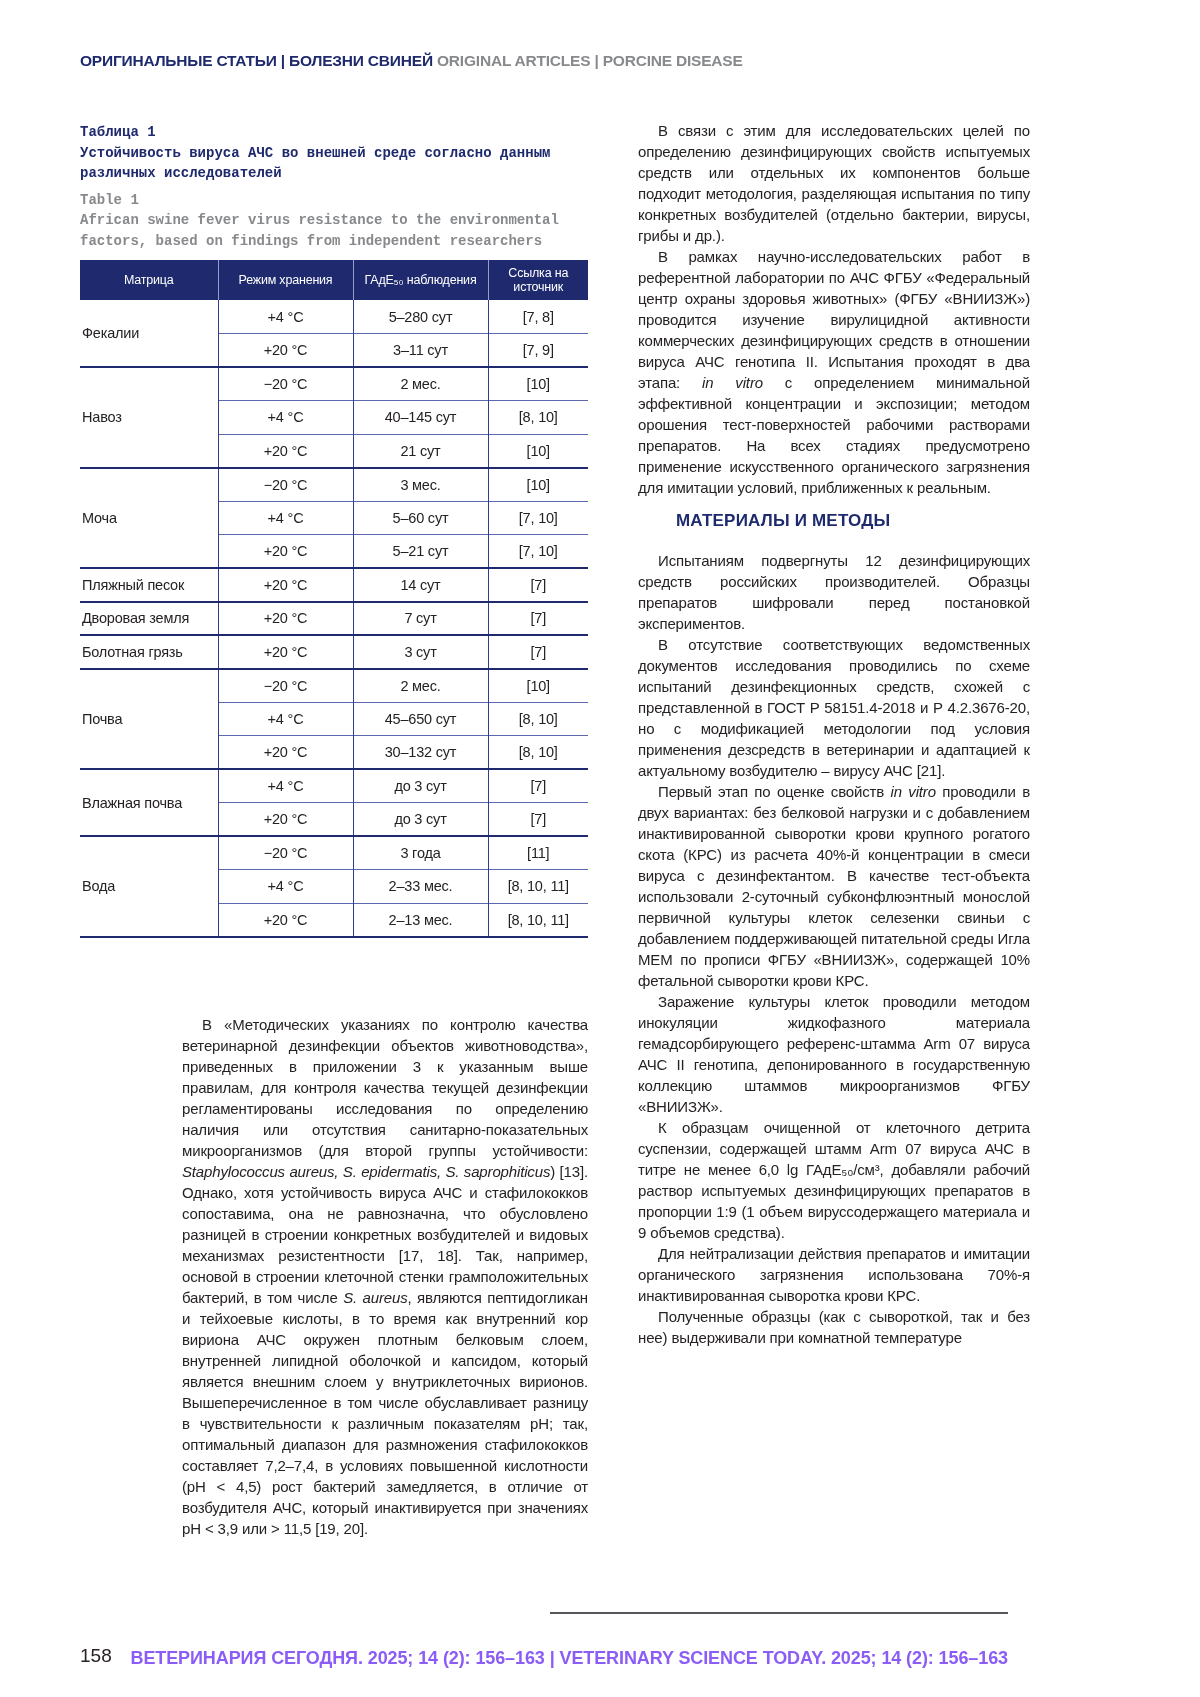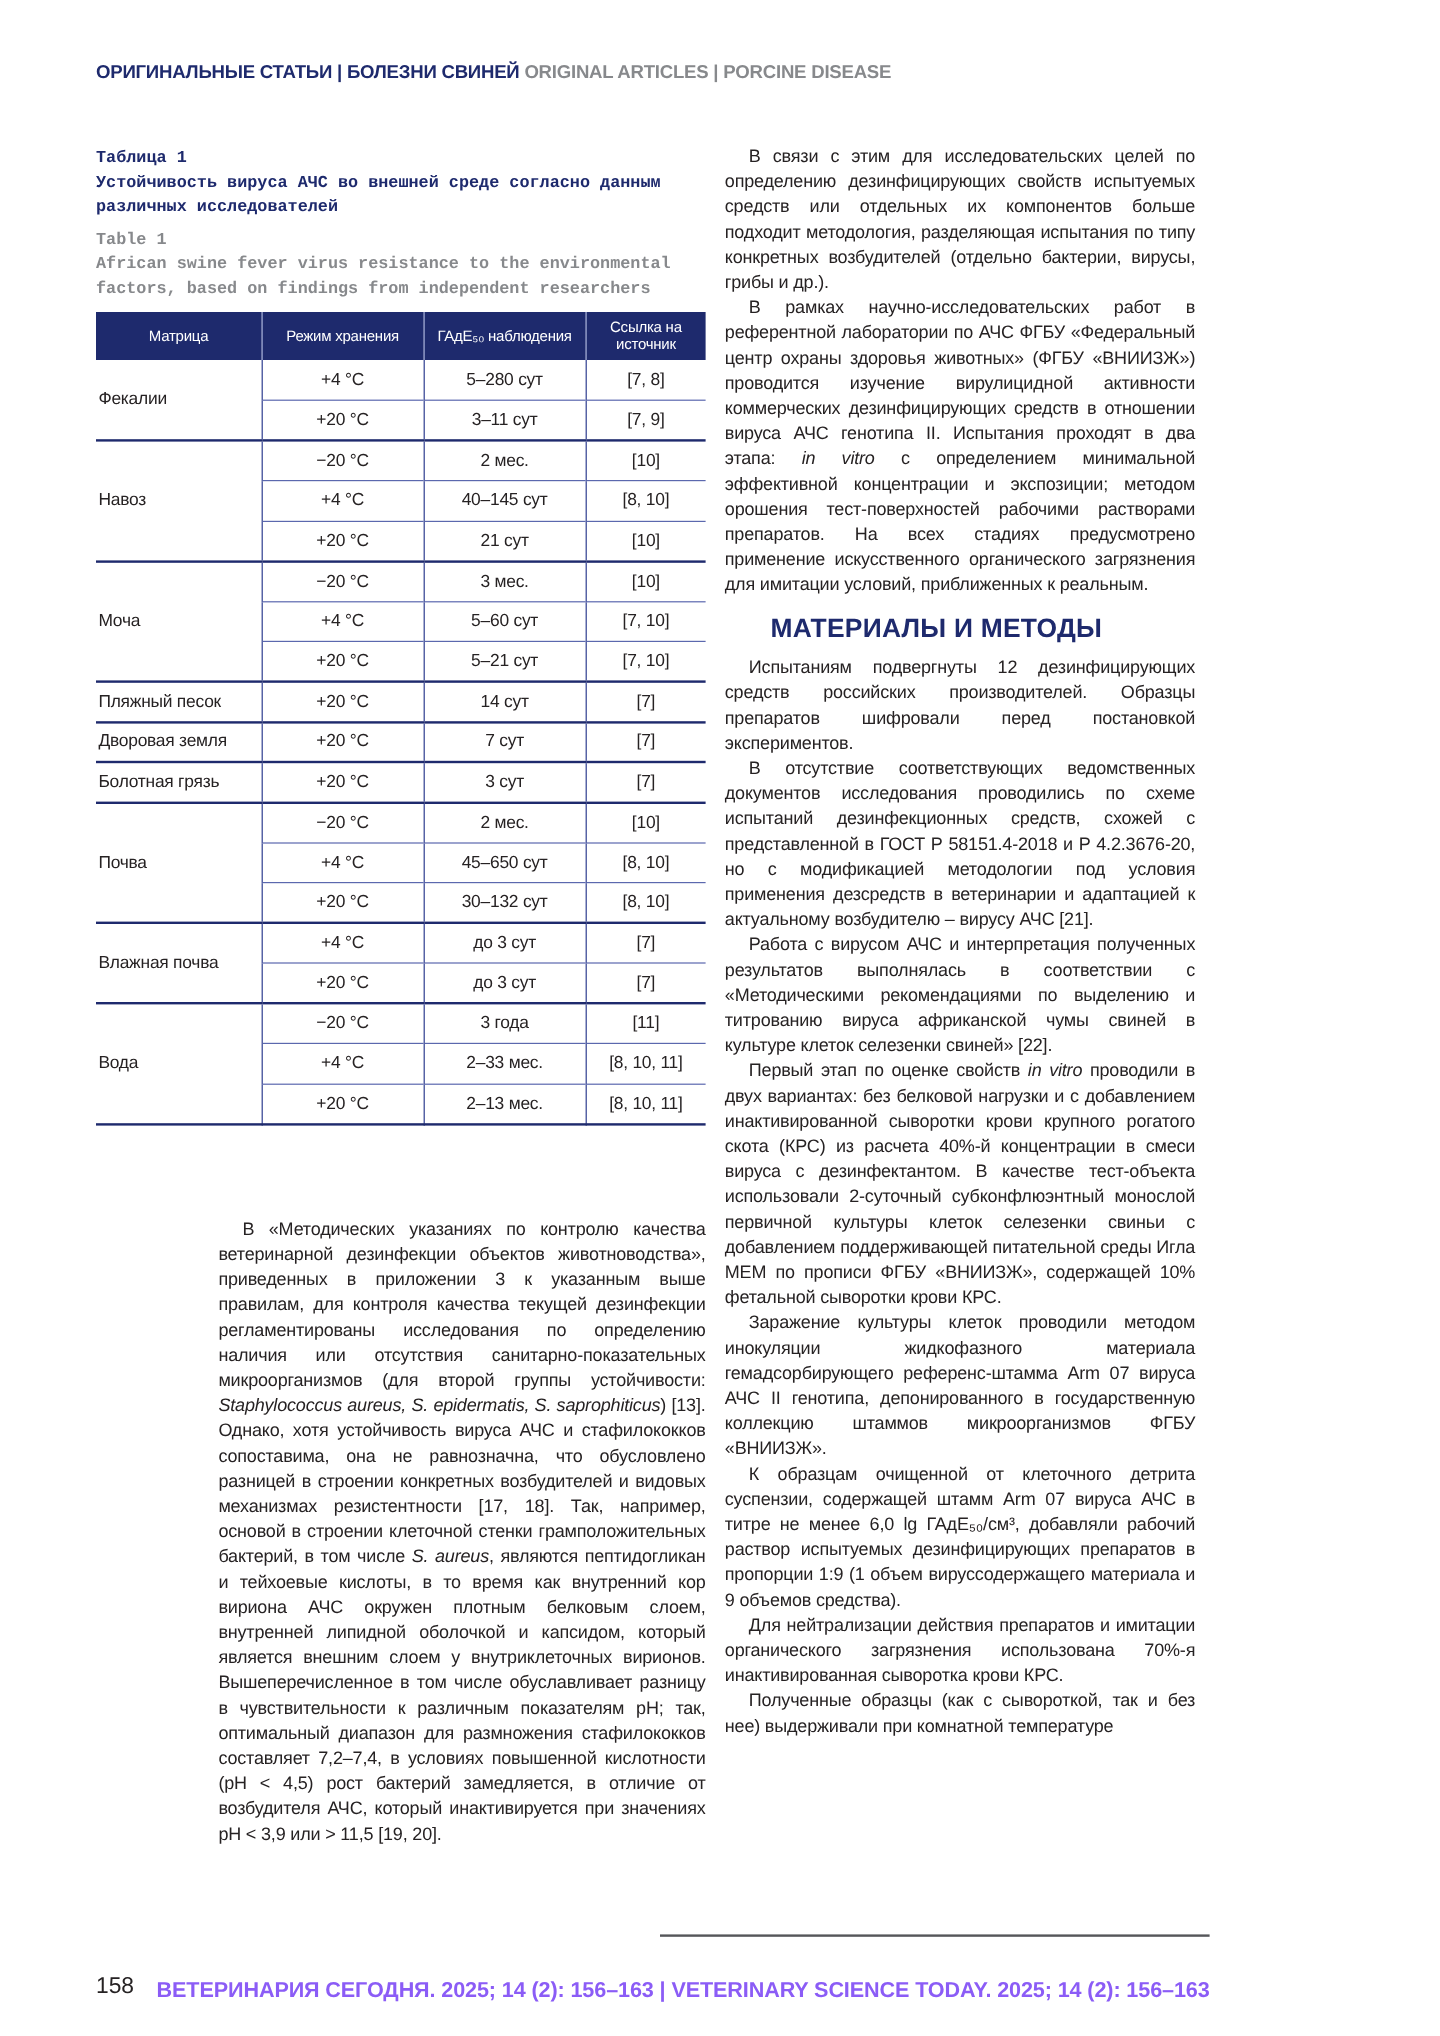--- a/index.html
+++ b/index.html
@@ -40,29 +40,29 @@
     font-size:14.5px; letter-spacing:-0.2px; text-align:center; vertical-align:middle;
     height:33.5px; padding:2px 3px; border-left:1.5px solid #2f3d8f; color:#262223;
   }
   .data-table td.matrix { text-align:left; border-left:none; padding-left:2px; }
   .data-table tbody td { border-top:1px solid #5b68ae; }
   .data-table tbody tr.group-start td { border-top:2.5px solid #1e2a6d; }
   .data-table tbody tr.first-row td { border-top:none; }
 
   
   .left-text  { position:absolute; left:182px; top:1014px; width:406px; }
-  .right-text { position:absolute; left:604px; top:120px;  width:392px; }
+  .right-text { position:absolute; left:638px; top:120px;  width:392px; }
   .body-p {
     font-size:15px; line-height:21px; text-align:justify;
     text-indent:20px; letter-spacing:-0.15px; color:#262223;
   }
   .body-p i { font-style:italic; }
   .section-heading {
-    color:#1e2a6d; font-size:22px; font-weight:700; letter-spacing:0.2px;
-    margin:13px 0 9px 0; padding-left:38px;
+    color:#1e2a6d; font-size:17px; font-weight:700; letter-spacing:0.2px;
+    margin:13px 0 19px 0; padding-left:38px;
   }
 
   
   .footer-rule { position:absolute; left:550px; top:1612px; width:458px; height:2px; background:#55565a; }
   .footer-page { position:absolute; left:80px; top:1645px; font-size:19px; color:#262223; letter-spacing:0; }
   .footer-journal {
     position:absolute; left:80px; top:1648px; width:928px; text-align:right;
     font-size:18px; font-weight:700; color:#8b5cf6; letter-spacing:-0.1px; white-space:nowrap;
   }
 </style>
@@ -211,21 +211,20 @@
 
   <div class="left-text">
       <p class="body-p"><span>В «Методических указаниях по контролю качества ветеринарной дезинфекции объектов животноводства», приведенных в приложении 3 к указанным выше правилам, для контроля качества текущей дезинфекции регламентированы исследования по определению наличия или отсутствия санитарно-показательных микроорганизмов (для второй группы устойчивости: </span><i>Staphylococcus aureus, S. epidermatis, S. saprophiticus</i><span>) [13]. Однако, хотя устойчивость вируса АЧС и стафилококков сопоставима, она не равнозначна, что обусловлено разницей в строении конкретных возбудителей и видовых механизмах резистентности [17, 18]. Так, например, основой в строении клеточной стенки грамположительных бактерий, в том числе </span><i>S. aureus</i><span>, являются пептидогликан и тейхоевые кислоты, в то время как внутренний кор вириона АЧС окружен плотным белковым слоем, внутренней липидной оболочкой и капсидом, который является внешним слоем у внутриклеточных вирионов. Вышеперечисленное в том числе обуславливает разницу в чувствительности к различным показателям pH; так, оптимальный диапазон для размножения стафилококков составляет 7,2–7,4, в условиях повышенной кислотности (pH &lt; 4,5) рост бактерий замедляется, в отличие от возбудителя АЧС, который инактивируется при значениях pH &lt; 3,9 или &gt; 11,5 [19, 20].</span></p>
     </div>
   <div class="right-text">
       <p class="body-p"><span>В связи с этим для исследовательских целей по определению дезинфицирующих свойств испытуемых средств или отдельных их компонентов больше подходит методология, разделяющая испытания по типу конкретных возбудителей (отдельно бактерии, вирусы, грибы и др.).</span></p>
       <p class="body-p"><span>В рамках научно-исследовательских работ в референтной лаборатории по АЧС ФГБУ «Федеральный центр охраны здоровья животных» (ФГБУ «ВНИИЗЖ») проводится изучение вирулицидной активности коммерческих дезинфицирующих средств в отношении вируса АЧС генотипа II. Испытания проходят в два этапа: </span><i>in vitro</i><span> с определением минимальной эффективной концентрации и экспозиции; методом орошения тест-поверхностей рабочими растворами препаратов. На всех стадиях предусмотрено применение искусственного органического загрязнения для имитации условий, приближенных к реальным.</span></p>
       <h2 class="section-heading">МАТЕРИАЛЫ И МЕТОДЫ</h2>
       <p class="body-p"><span>Испытаниям подвергнуты 12 дезинфицирующих средств российских производителей. Образцы препаратов шифровали перед постановкой экспериментов.</span></p>
       <p class="body-p"><span>В отсутствие соответствующих ведомственных документов исследования проводились по схеме испытаний дезинфекционных средств, схожей с представленной в ГОСТ Р 58151.4-2018 и Р 4.2.3676-20, но с модификацией методологии под условия применения дезсредств в ветеринарии и адаптацией к актуальному возбудителю – вирусу АЧС [21].</span></p>
-      <p class="body-p"><span>Работа с вирусом АЧС и интерпретация полученных результатов выполнялась в соответствии с «Методическими рекомендациями по выделению и титрованию вируса африканской чумы свиней в культуре клеток селезенки свиней» [22].</span></p>
       <p class="body-p"><span>Первый этап по оценке свойств </span><i>in vitro</i><span> проводили в двух вариантах: без белковой нагрузки и с добавлением инактивированной сыворотки крови крупного рогатого скота (КРС) из расчета 40%-й концентрации в смеси вируса с дезинфектантом. В качестве тест-объекта использовали 2-суточный субконфлюэнтный монослой первичной культуры клеток селезенки свиньи с добавлением поддерживающей питательной среды Игла MEM по прописи ФГБУ «ВНИИЗЖ», содержащей 10% фетальной сыворотки крови КРС.</span></p>
       <p class="body-p"><span>Заражение культуры клеток проводили методом инокуляции жидкофазного материала гемадсорбирующего референс-штамма Arm 07 вируса АЧС II генотипа, депонированного в государственную коллекцию штаммов микроорганизмов ФГБУ «ВНИИЗЖ».</span></p>
       <p class="body-p"><span>К образцам очищенной от клеточного детрита суспензии, содержащей штамм Arm 07 вируса АЧС в титре не менее 6,0 lg ГАдЕ₅₀/см³, добавляли рабочий раствор испытуемых дезинфицирующих препаратов в пропорции 1:9 (1 объем вируссодержащего материала и 9 объемов средства).</span></p>
       <p class="body-p"><span>Для нейтрализации действия препаратов и имитации органического загрязнения использована 70%-я инактивированная сыворотка крови КРС.</span></p>
       <p class="body-p"><span>Полученные образцы (как с сывороткой, так и без нее) выдерживали при комнатной температуре</span></p>
     </div>
 
   <div class="footer-rule"></div>
   <div class="footer-page">158</div>
   <div class="footer-journal">ВЕТЕРИНАРИЯ СЕГОДНЯ. 2025; 14 (2): 156–163 | VETERINARY SCIENCE TODAY. 2025; 14 (2): 156–163</div>

